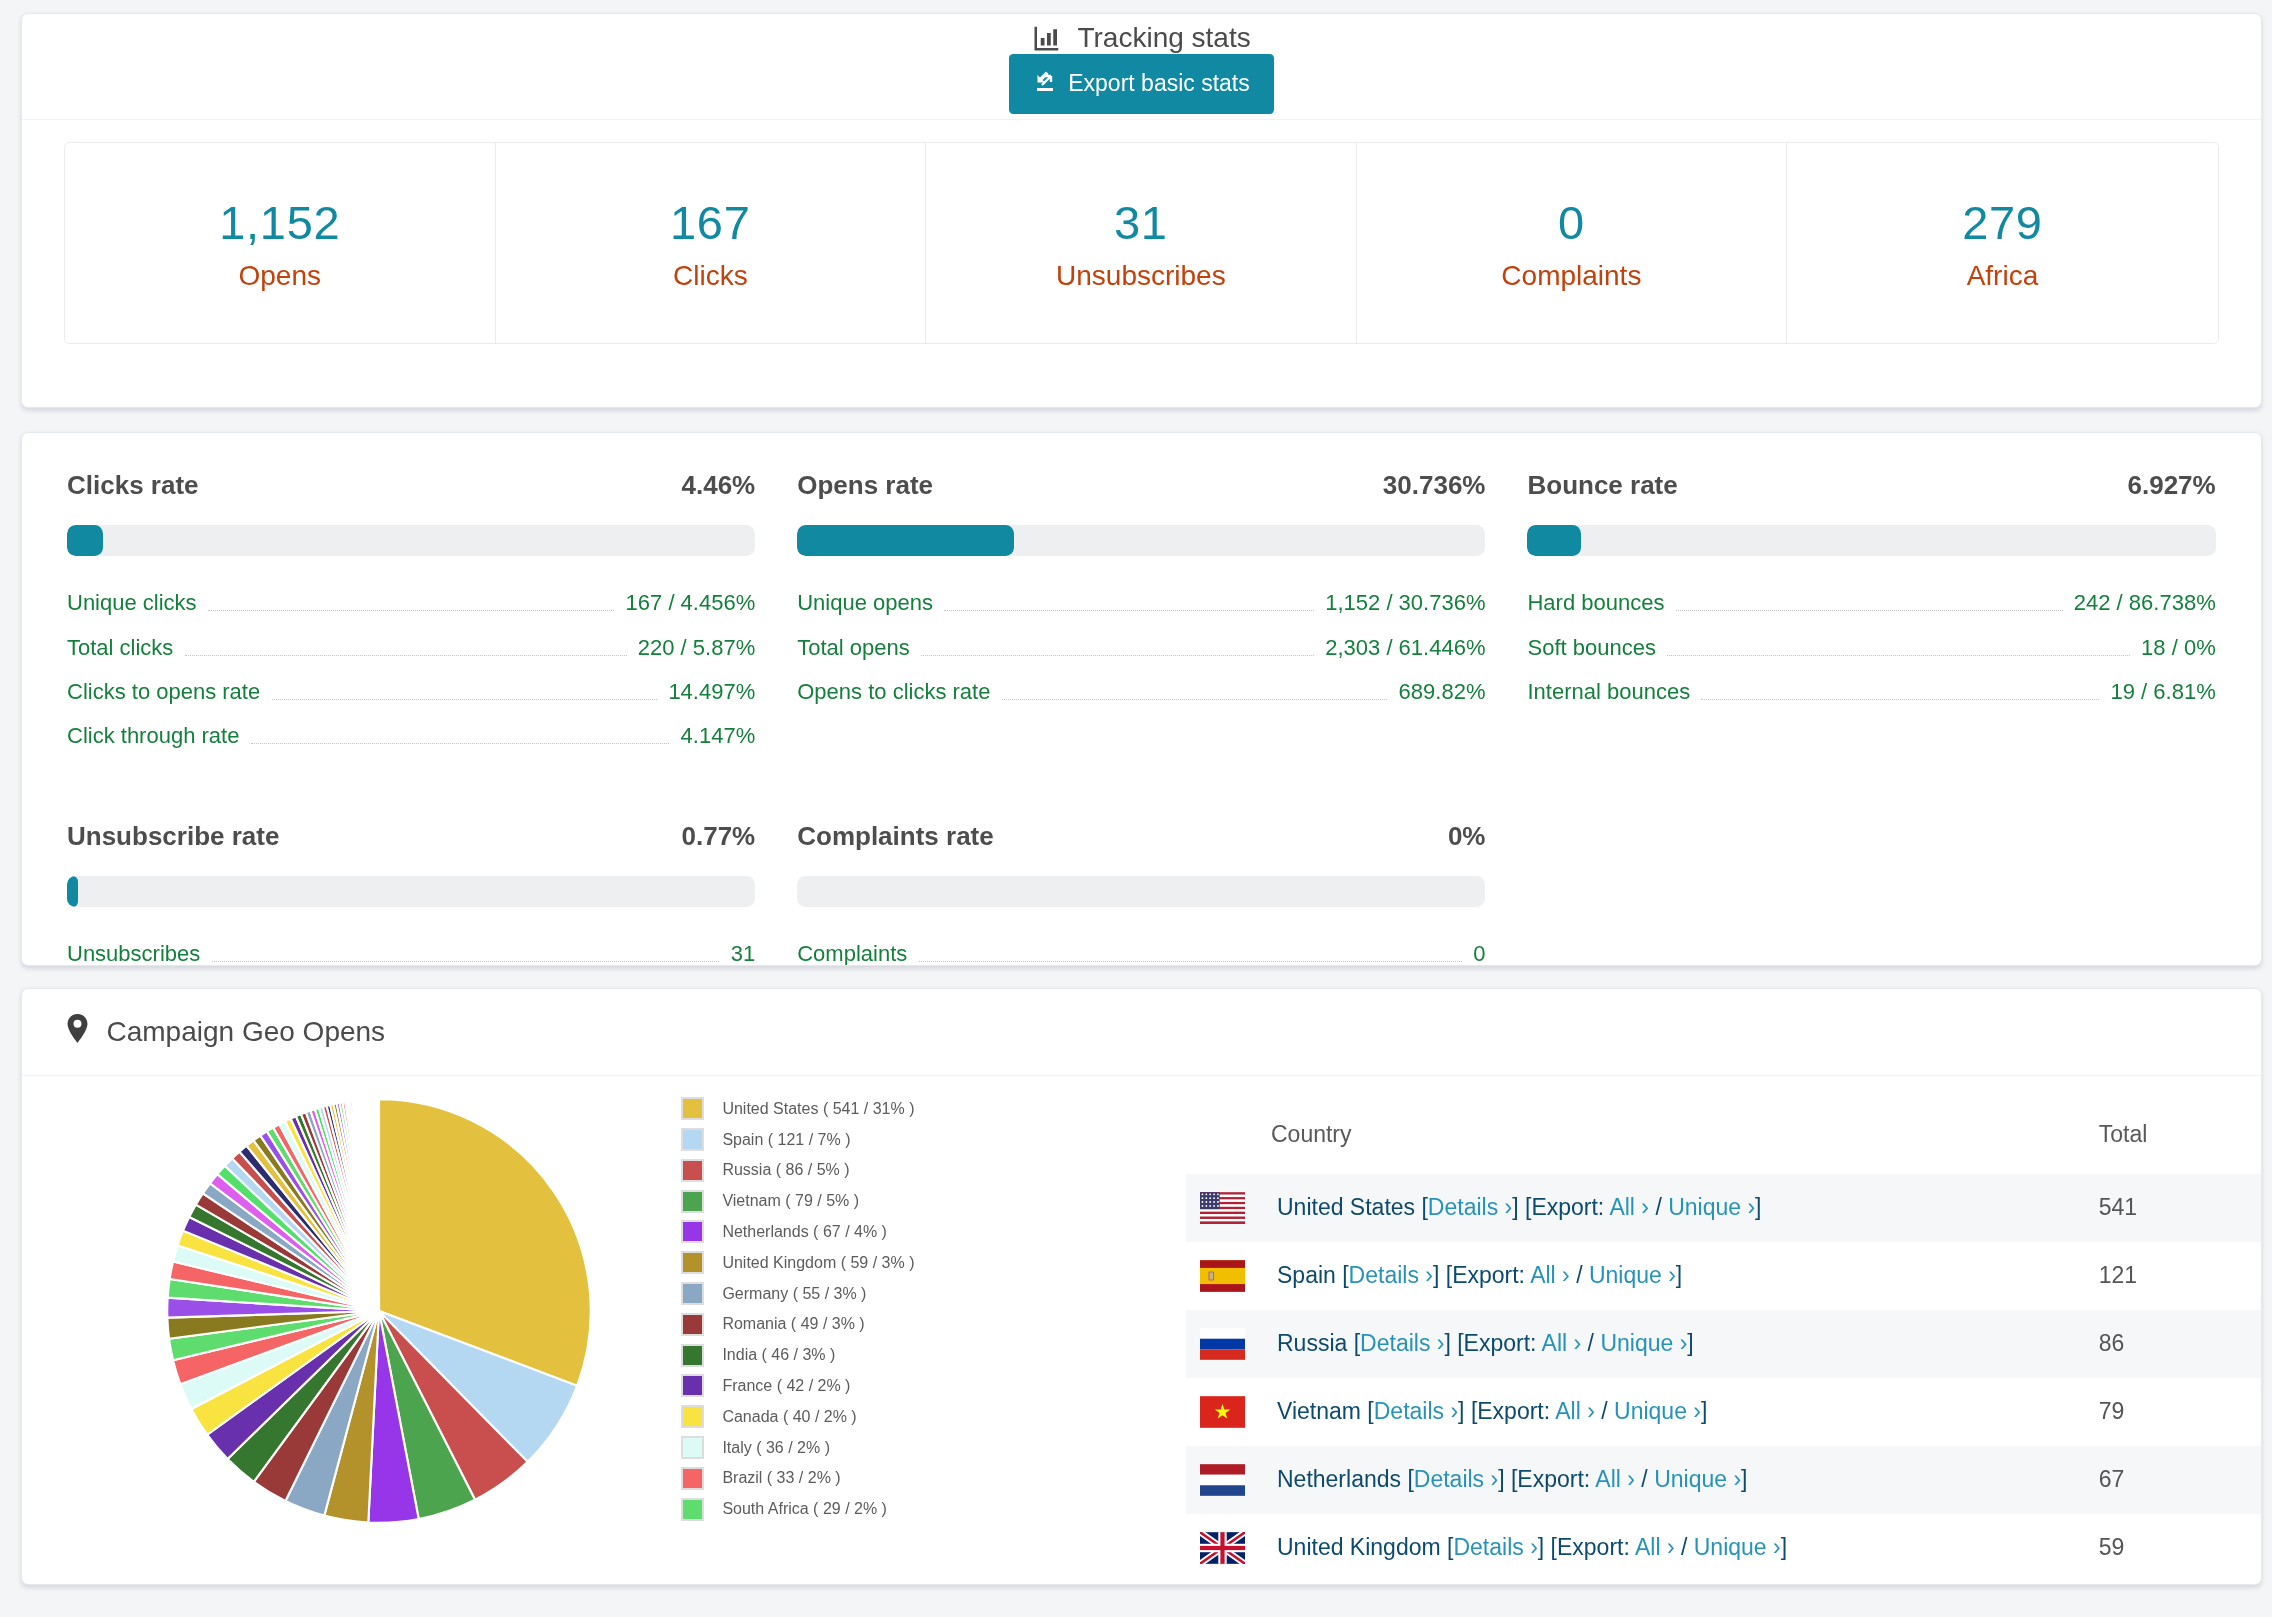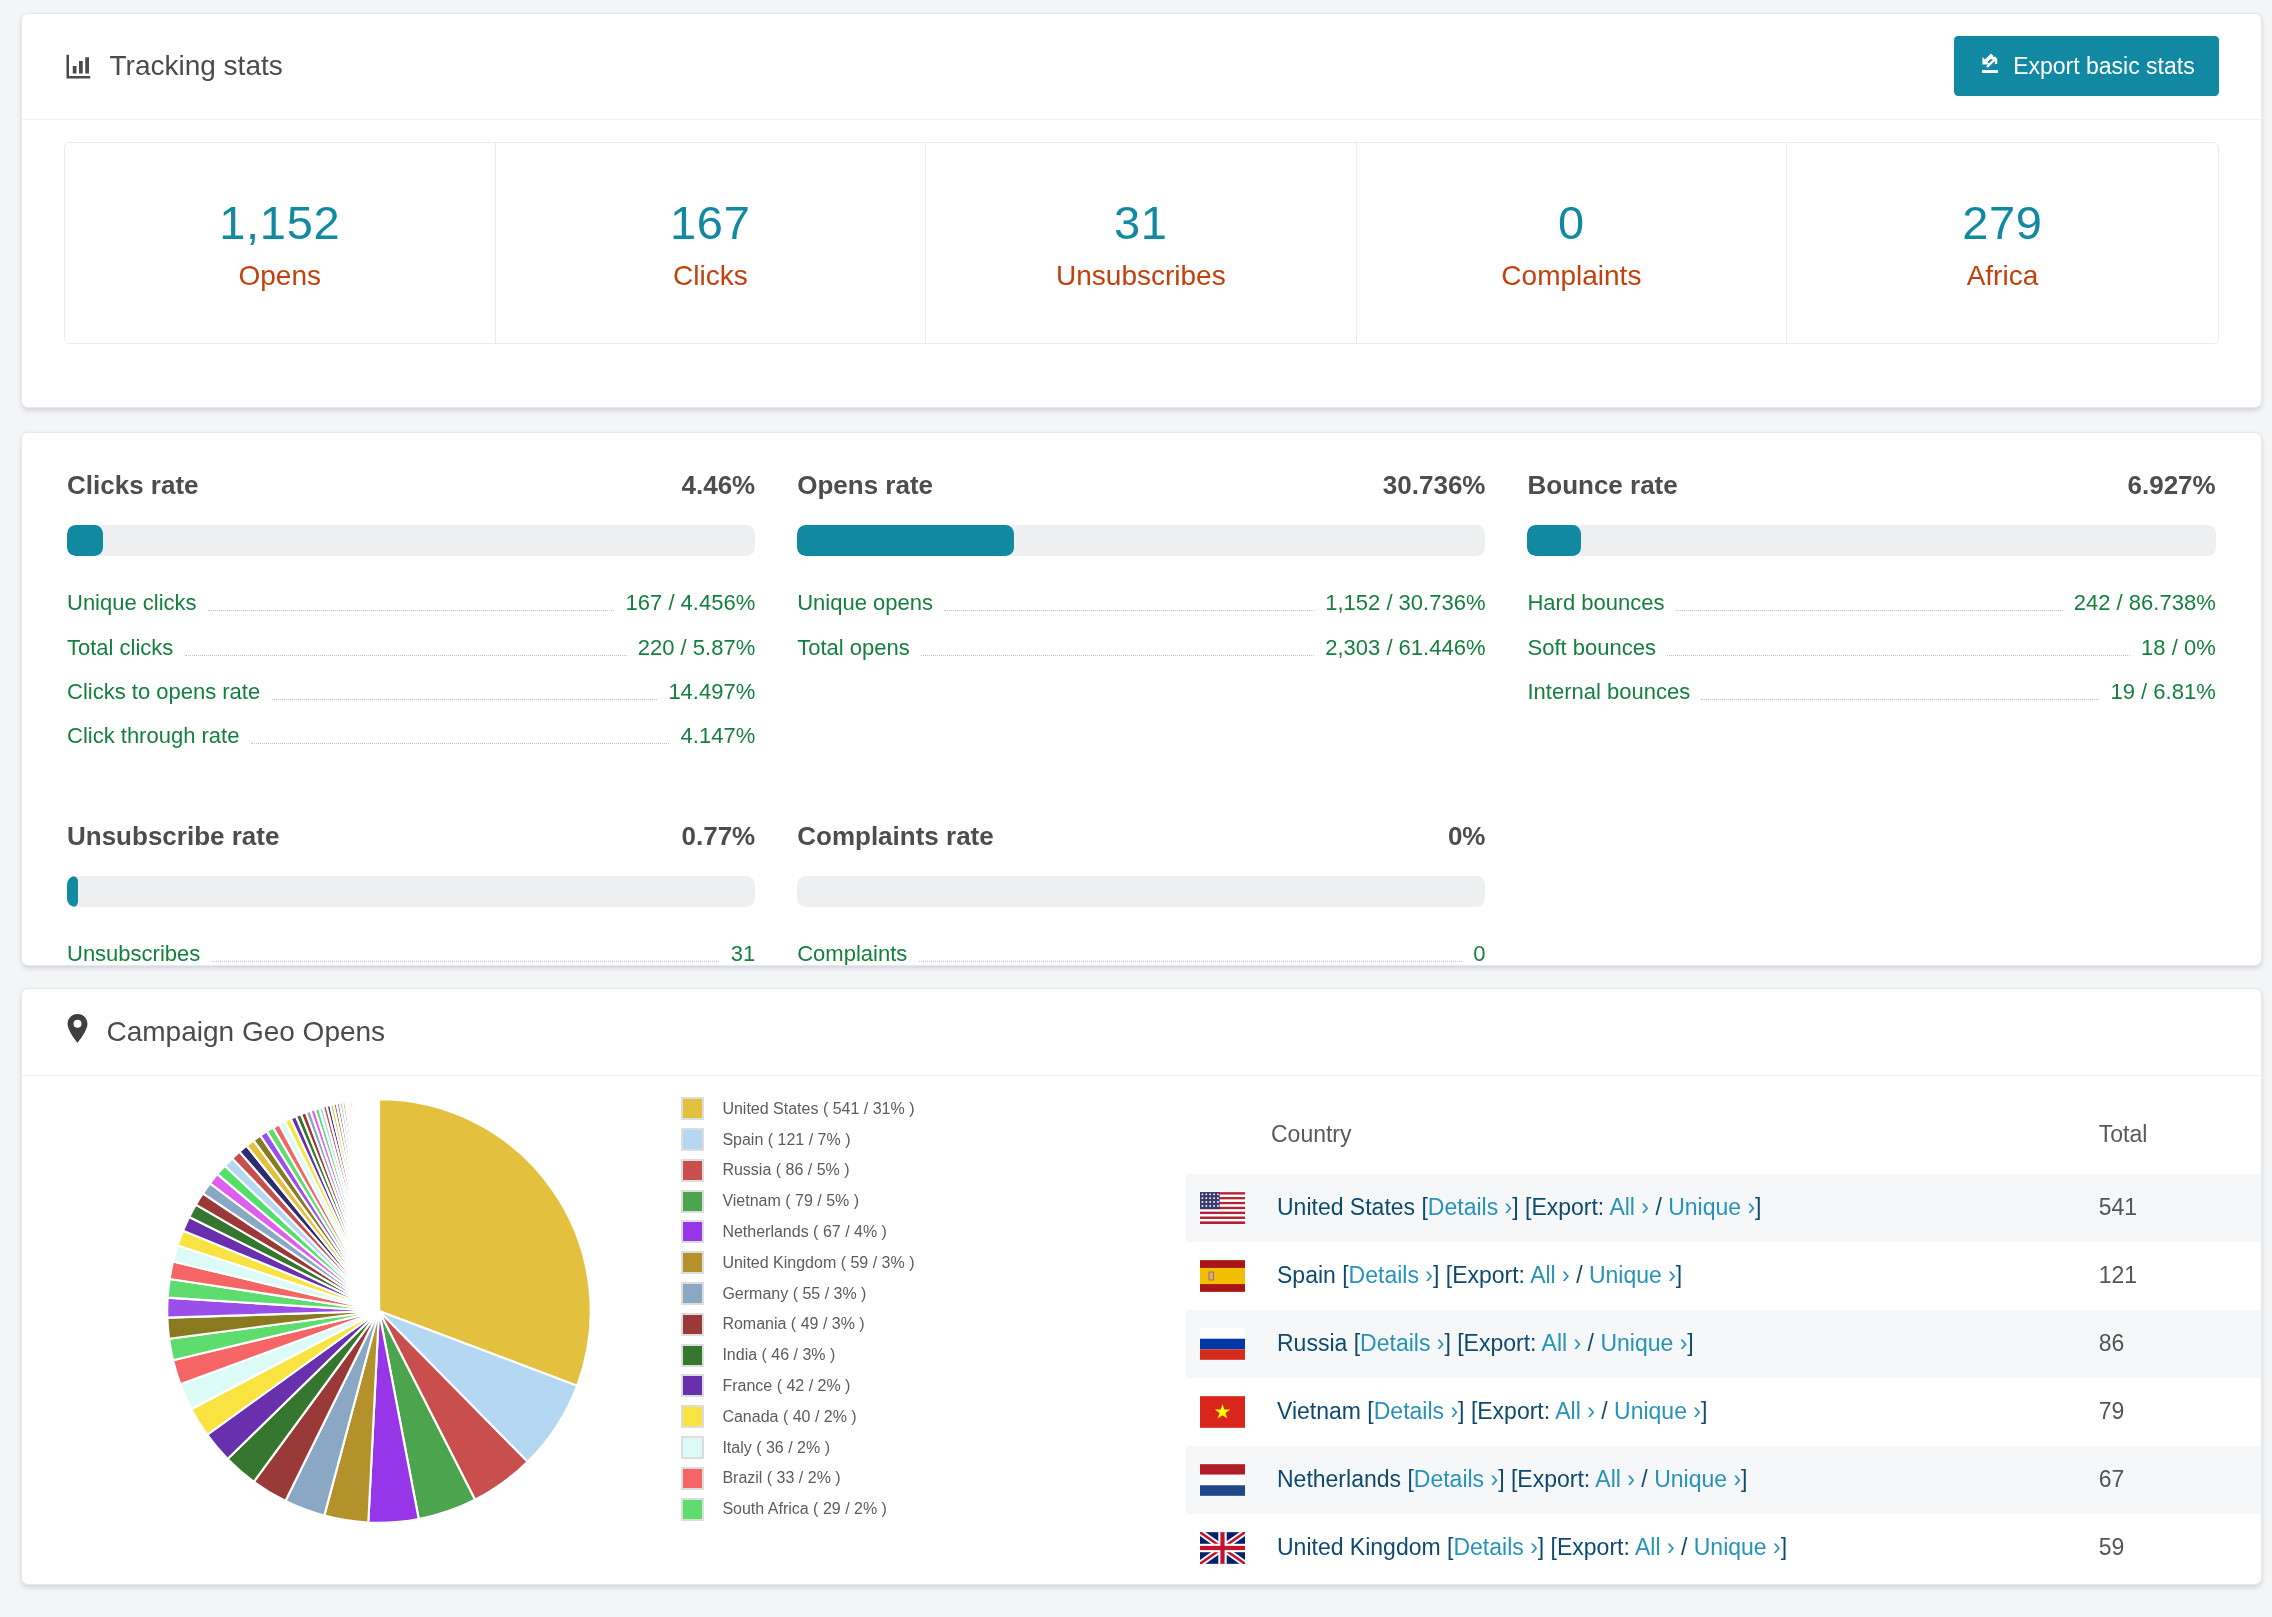--- a/index.html
+++ b/index.html
@@ -14,21 +14,21 @@
     background:#fff;
     border:0.7px solid #e5e8ec;
     border-radius:7px;
     box-shadow:0 2.1px 4.2px rgba(110,120,140,.22);
     overflow:hidden;
   }
   
   .card-tracking { height:395px; }
   .card-head {
     display:flex; align-items:center; justify-content:space-between;
-    padding:0 42px; height:106px; border-bottom:1.4px solid #f1f2f4;
+    padding:8px 42px; height:106px; border-bottom:1.4px solid #f1f2f4;flex-direction:column;
   }
   .card-title { display:flex; align-items:center; gap:15.5px; font-size:28px; color:#4b4b4b; }
   .card-title svg { display:block; }
   .btn-export {
     display:flex; align-items:center; gap:11.3px;
     background:#1189a2; color:#fff; border:none; border-radius:4.2px;
     font-family:"Liberation Sans", sans-serif;
     font-size:23px; padding:15px 24px; cursor:pointer;
   }
   .stats-box {
@@ -176,20 +176,25 @@
         <div class="rate-rows">
           <div class="detail-row">
             <span class="detail-label">Unique opens</span>
             <span class="detail-leader"></span>
             <span class="detail-value">1,152 / 30.736%</span>
           </div>
           <div class="detail-row">
             <span class="detail-label">Total opens</span>
             <span class="detail-leader"></span>
             <span class="detail-value">2,303 / 61.446%</span>
+          </div>
+          <div class="detail-row">
+            <span class="detail-label">Opens to clicks rate</span>
+            <span class="detail-leader"></span>
+            <span class="detail-value">689.82%</span>
           </div>
         </div>
       </div>
       <div class="rate-block">
         <div class="rate-head">
           <div class="rate-title">Bounce rate</div>
           <div class="rate-value">6.927%</div>
         </div>
         <div class="rate-bar">
           <div class="rate-fill" style="width: calc(6.927% + 5.6px);"></div>

